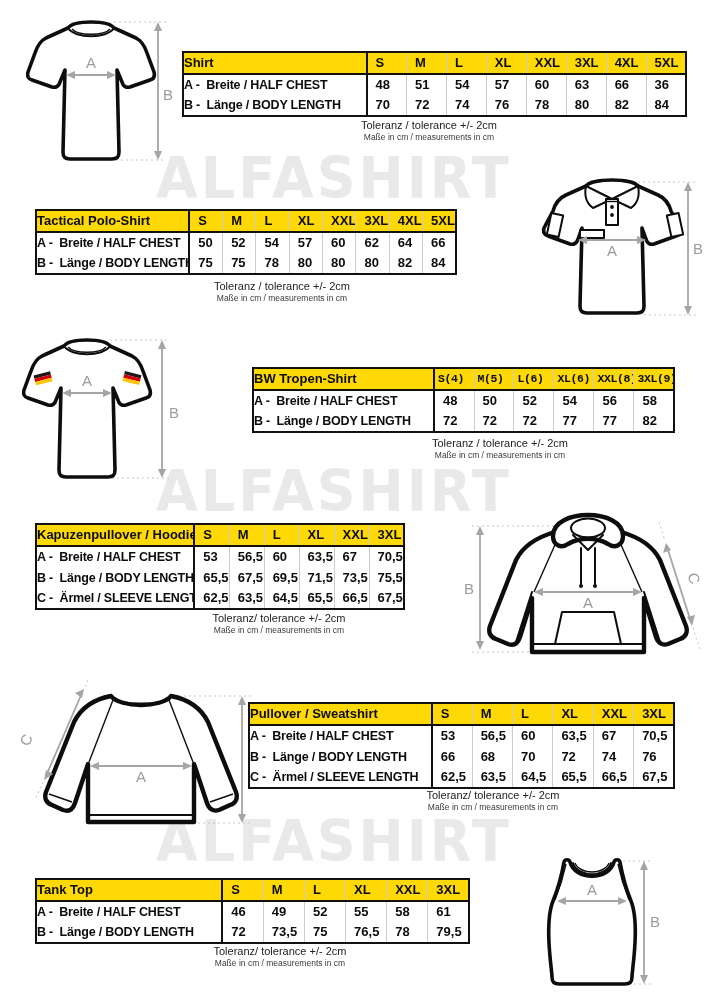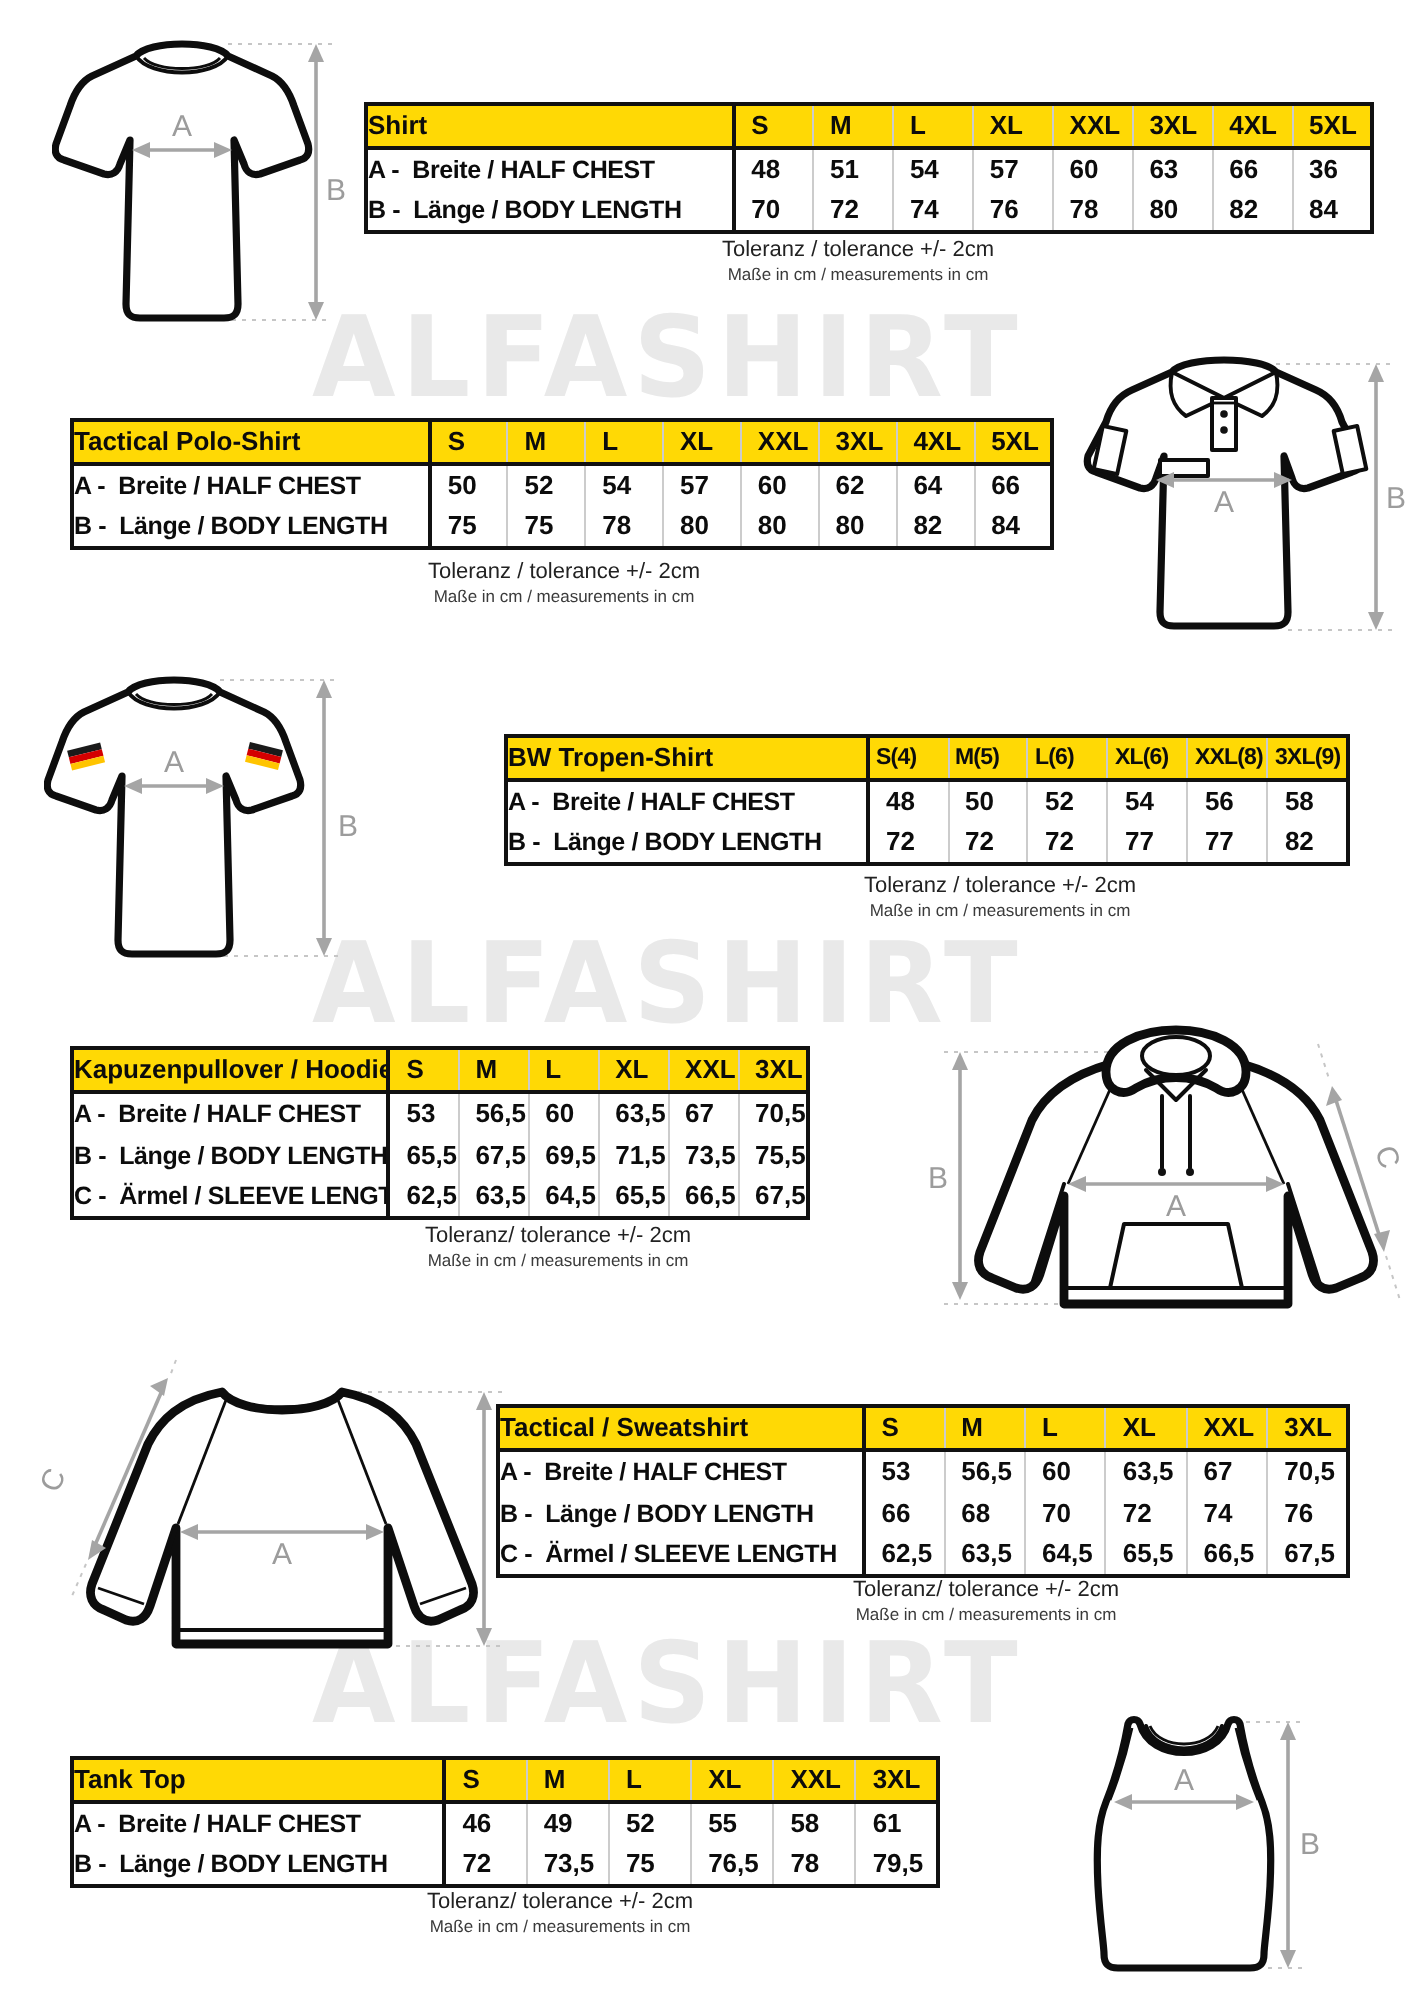--- a/index.html
+++ b/index.html
@@ -42,21 +42,21 @@
   }
   th.title-cell{font-size:13.5px;}
   td.label-cell{font-size:12.5px;letter-spacing:-0.2px;margin-left:16px;}
   th.size-cell,td.value-cell{
     text-align:left;padding-left:8px;border-right:1px solid #cccccc;
     font-size:13px;
   }
   th.size-cell:last-child,td.value-cell:last-child{border-right:none;}
   .t8 th.title-cell,.t8 td.label-cell{width:36.5%;}
   .t6 th.title-cell,.t6 td.label-cell{width:43%;}
-  .t-narrowhead th.size-cell{font-size:11.5px;letter-spacing:-0.4px;padding-left:3px;}
+  .t-narrowhead th.size-cell{font-size:11.5px;letter-spacing:-0.4px;padding-left:3px;font-family:Liberation Mono, monospace;}
 
   .tol{width:300px;text-align:center;color:#222;}
   .tol .l1{font-size:11px;line-height:13px;}
   .tol .l2{font-size:8.5px;line-height:11px;color:#3a3a3a;}
 
   svg .body{fill:#ffffff;stroke:#0d0d0d;stroke-width:3.6;stroke-linejoin:round;}
   svg .body-thick{stroke-width:4.4;}
   svg .detail{fill:none;stroke:#0d0d0d;stroke-width:2;stroke-linecap:round;stroke-linejoin:round;}
   svg .detail-fill{fill:#ffffff;stroke:#0d0d0d;stroke-width:2;stroke-linejoin:round;}
   svg .thin{fill:none;stroke:#0d0d0d;stroke-width:1.4;}
@@ -133,21 +133,21 @@
             <td class="value-cell">84</td>
           </tr>
         </tbody>
       </table>
   </div>
   <div class="abs tol" style="left:279px;top:119px">
     <div class="l1">Toleranz / tolerance +/- 2cm</div>
     <div class="l2">Maße in cm / measurements in cm</div>
   </div>
 
-  <div class="abs" style="left:35px;top:209px;width:492px">
+  <div class="abs" style="left:35px;top:209px;width:422px">
     <table class="size-table t8">
         <thead>
           <tr>
             <th class="title-cell">Tactical Polo-Shirt</th>
             <th class="size-cell">S</th>
             <th class="size-cell">M</th>
             <th class="size-cell">L</th>
             <th class="size-cell">XL</th>
             <th class="size-cell">XXL</th>
             <th class="size-cell">3XL</th>
@@ -403,21 +403,21 @@
       <polygon class="dimhead" points="68,17 59,21 66,26"></polygon>
       <polygon class="dimhead" points="28,108 30,98 37,102"></polygon>
     </g>
     <text class="dim-lbl" x="15" y="70" transform="rotate(-66 15 70)">C</text>
   </svg>
 
   <div class="abs" style="left:248px;top:702px;width:427px">
     <table class="size-table t6">
         <thead>
           <tr>
-            <th class="title-cell">Tactical / Sweatshirt</th>
+            <th class="title-cell">Pullover / Sweatshirt</th>
             <th class="size-cell">S</th>
             <th class="size-cell">M</th>
             <th class="size-cell">L</th>
             <th class="size-cell">XL</th>
             <th class="size-cell">XXL</th>
             <th class="size-cell">3XL</th>
           </tr>
         </thead>
         <tbody>
           <tr>

